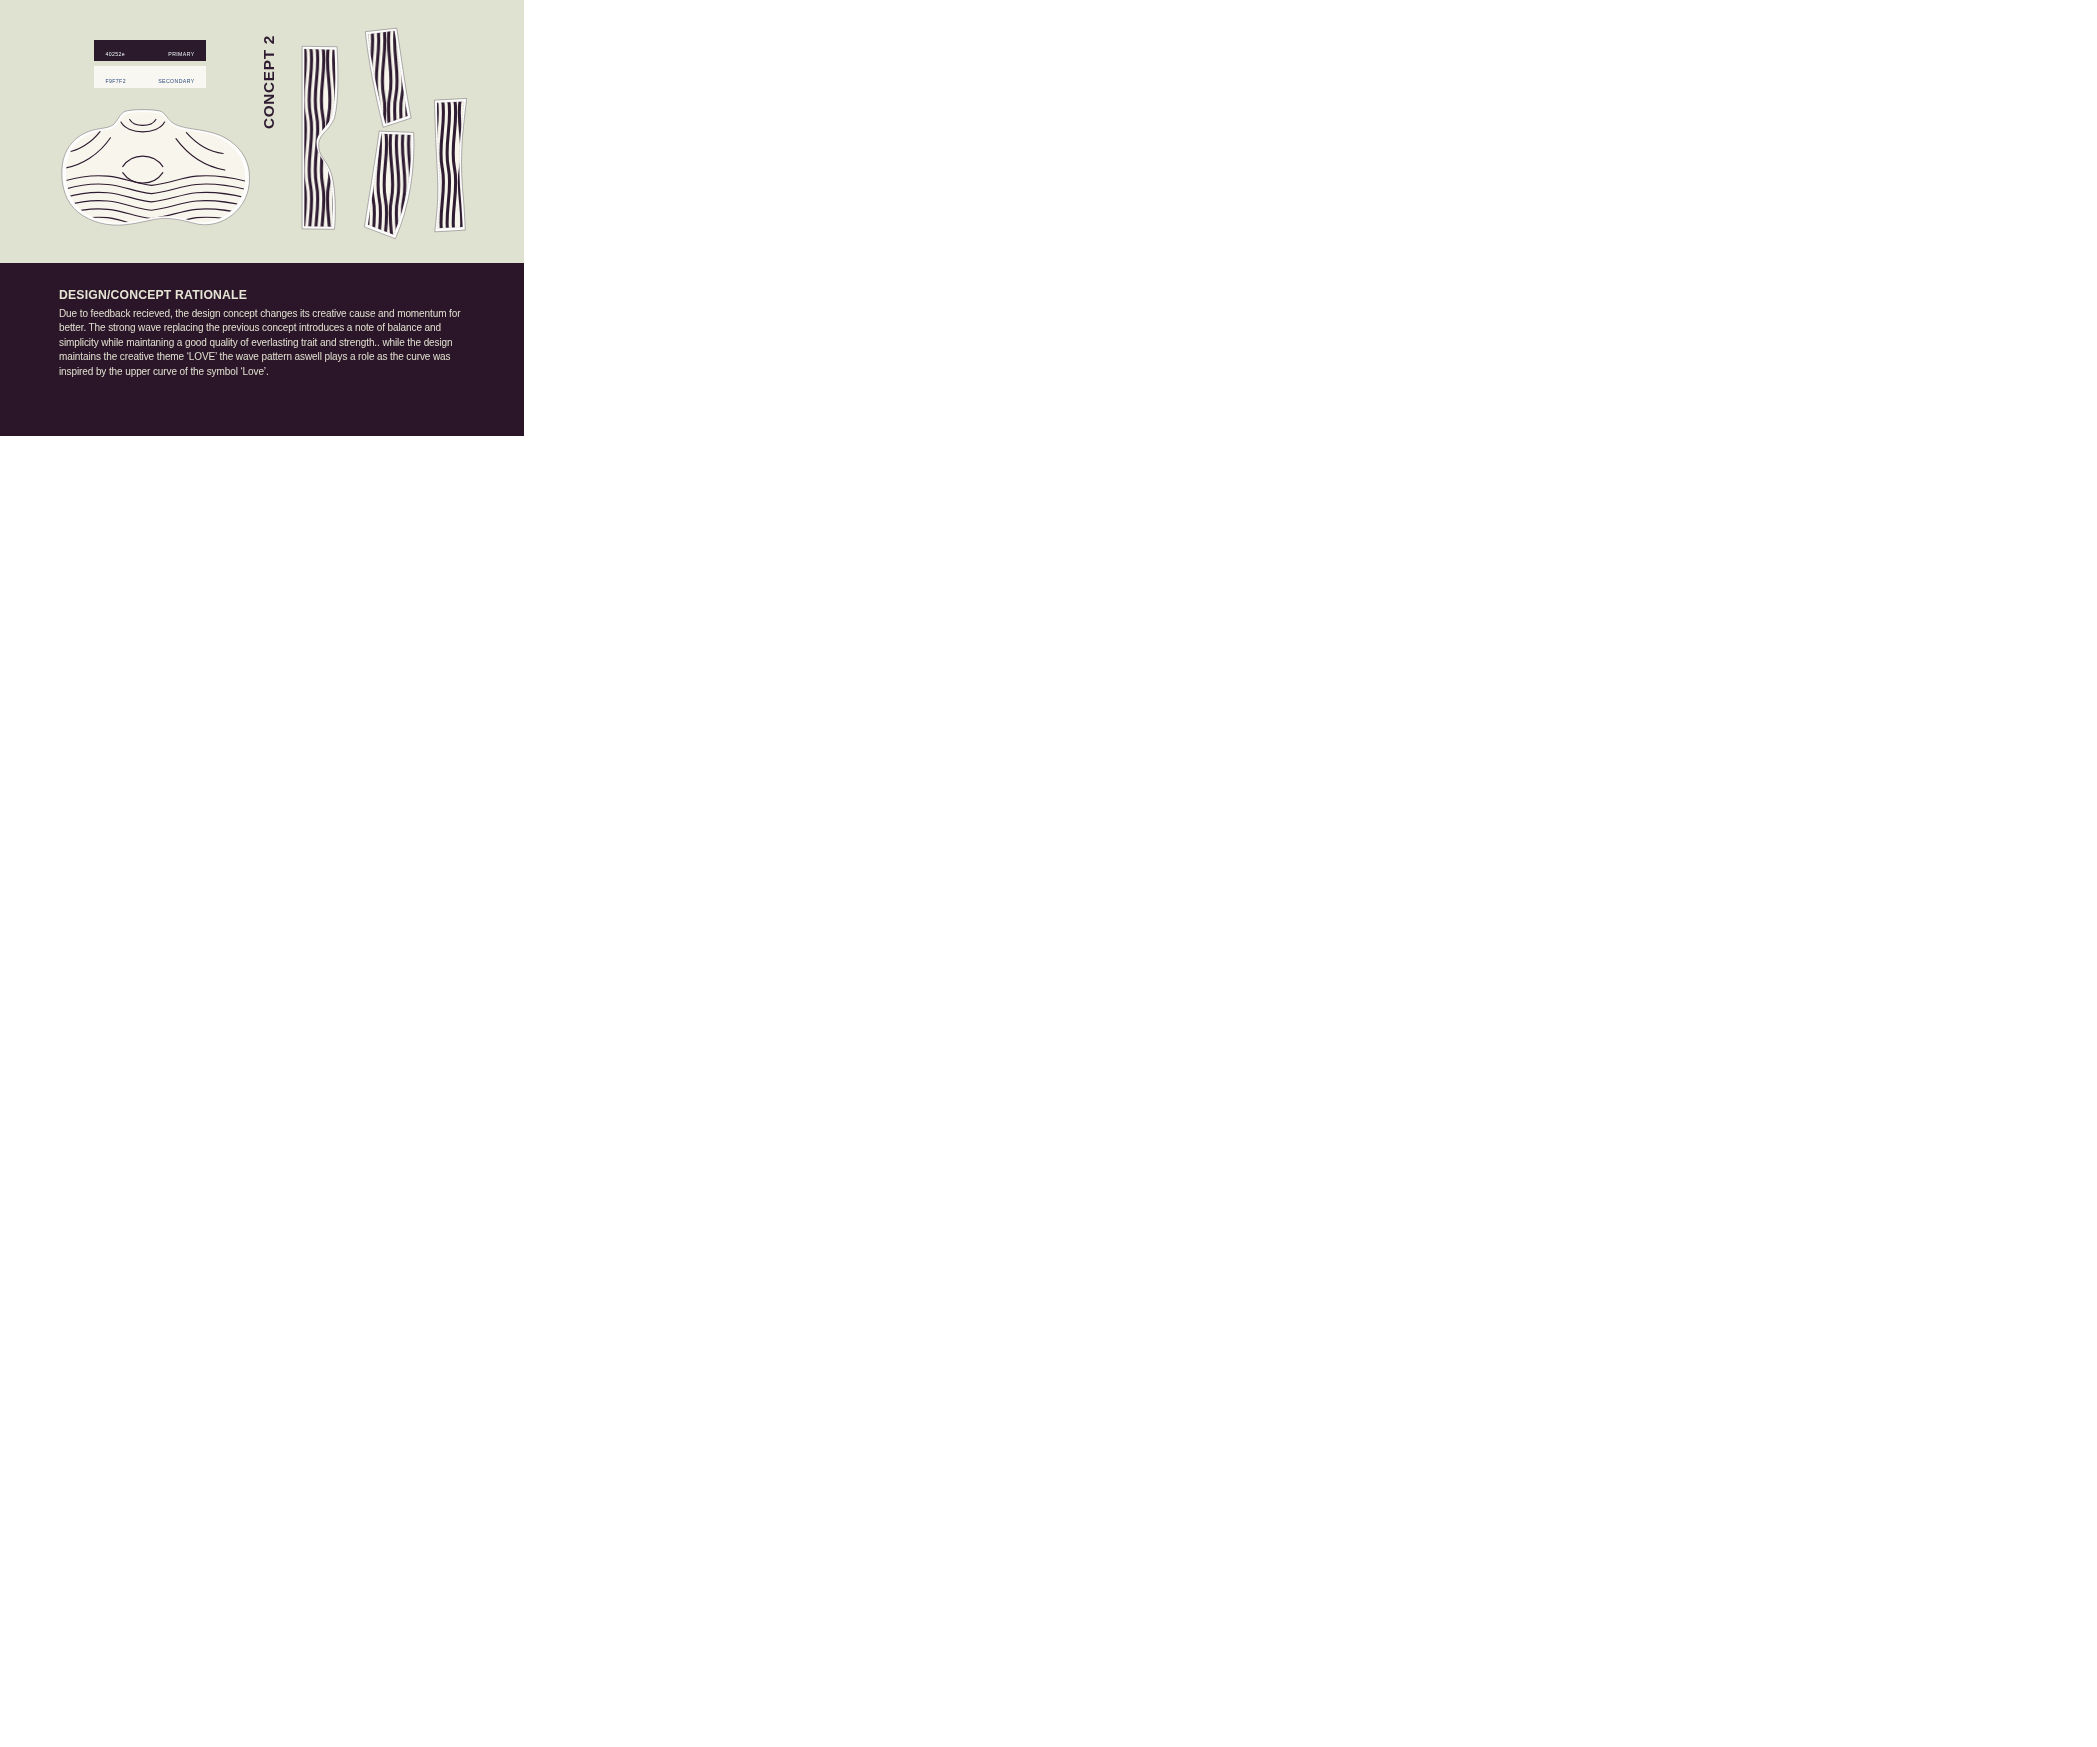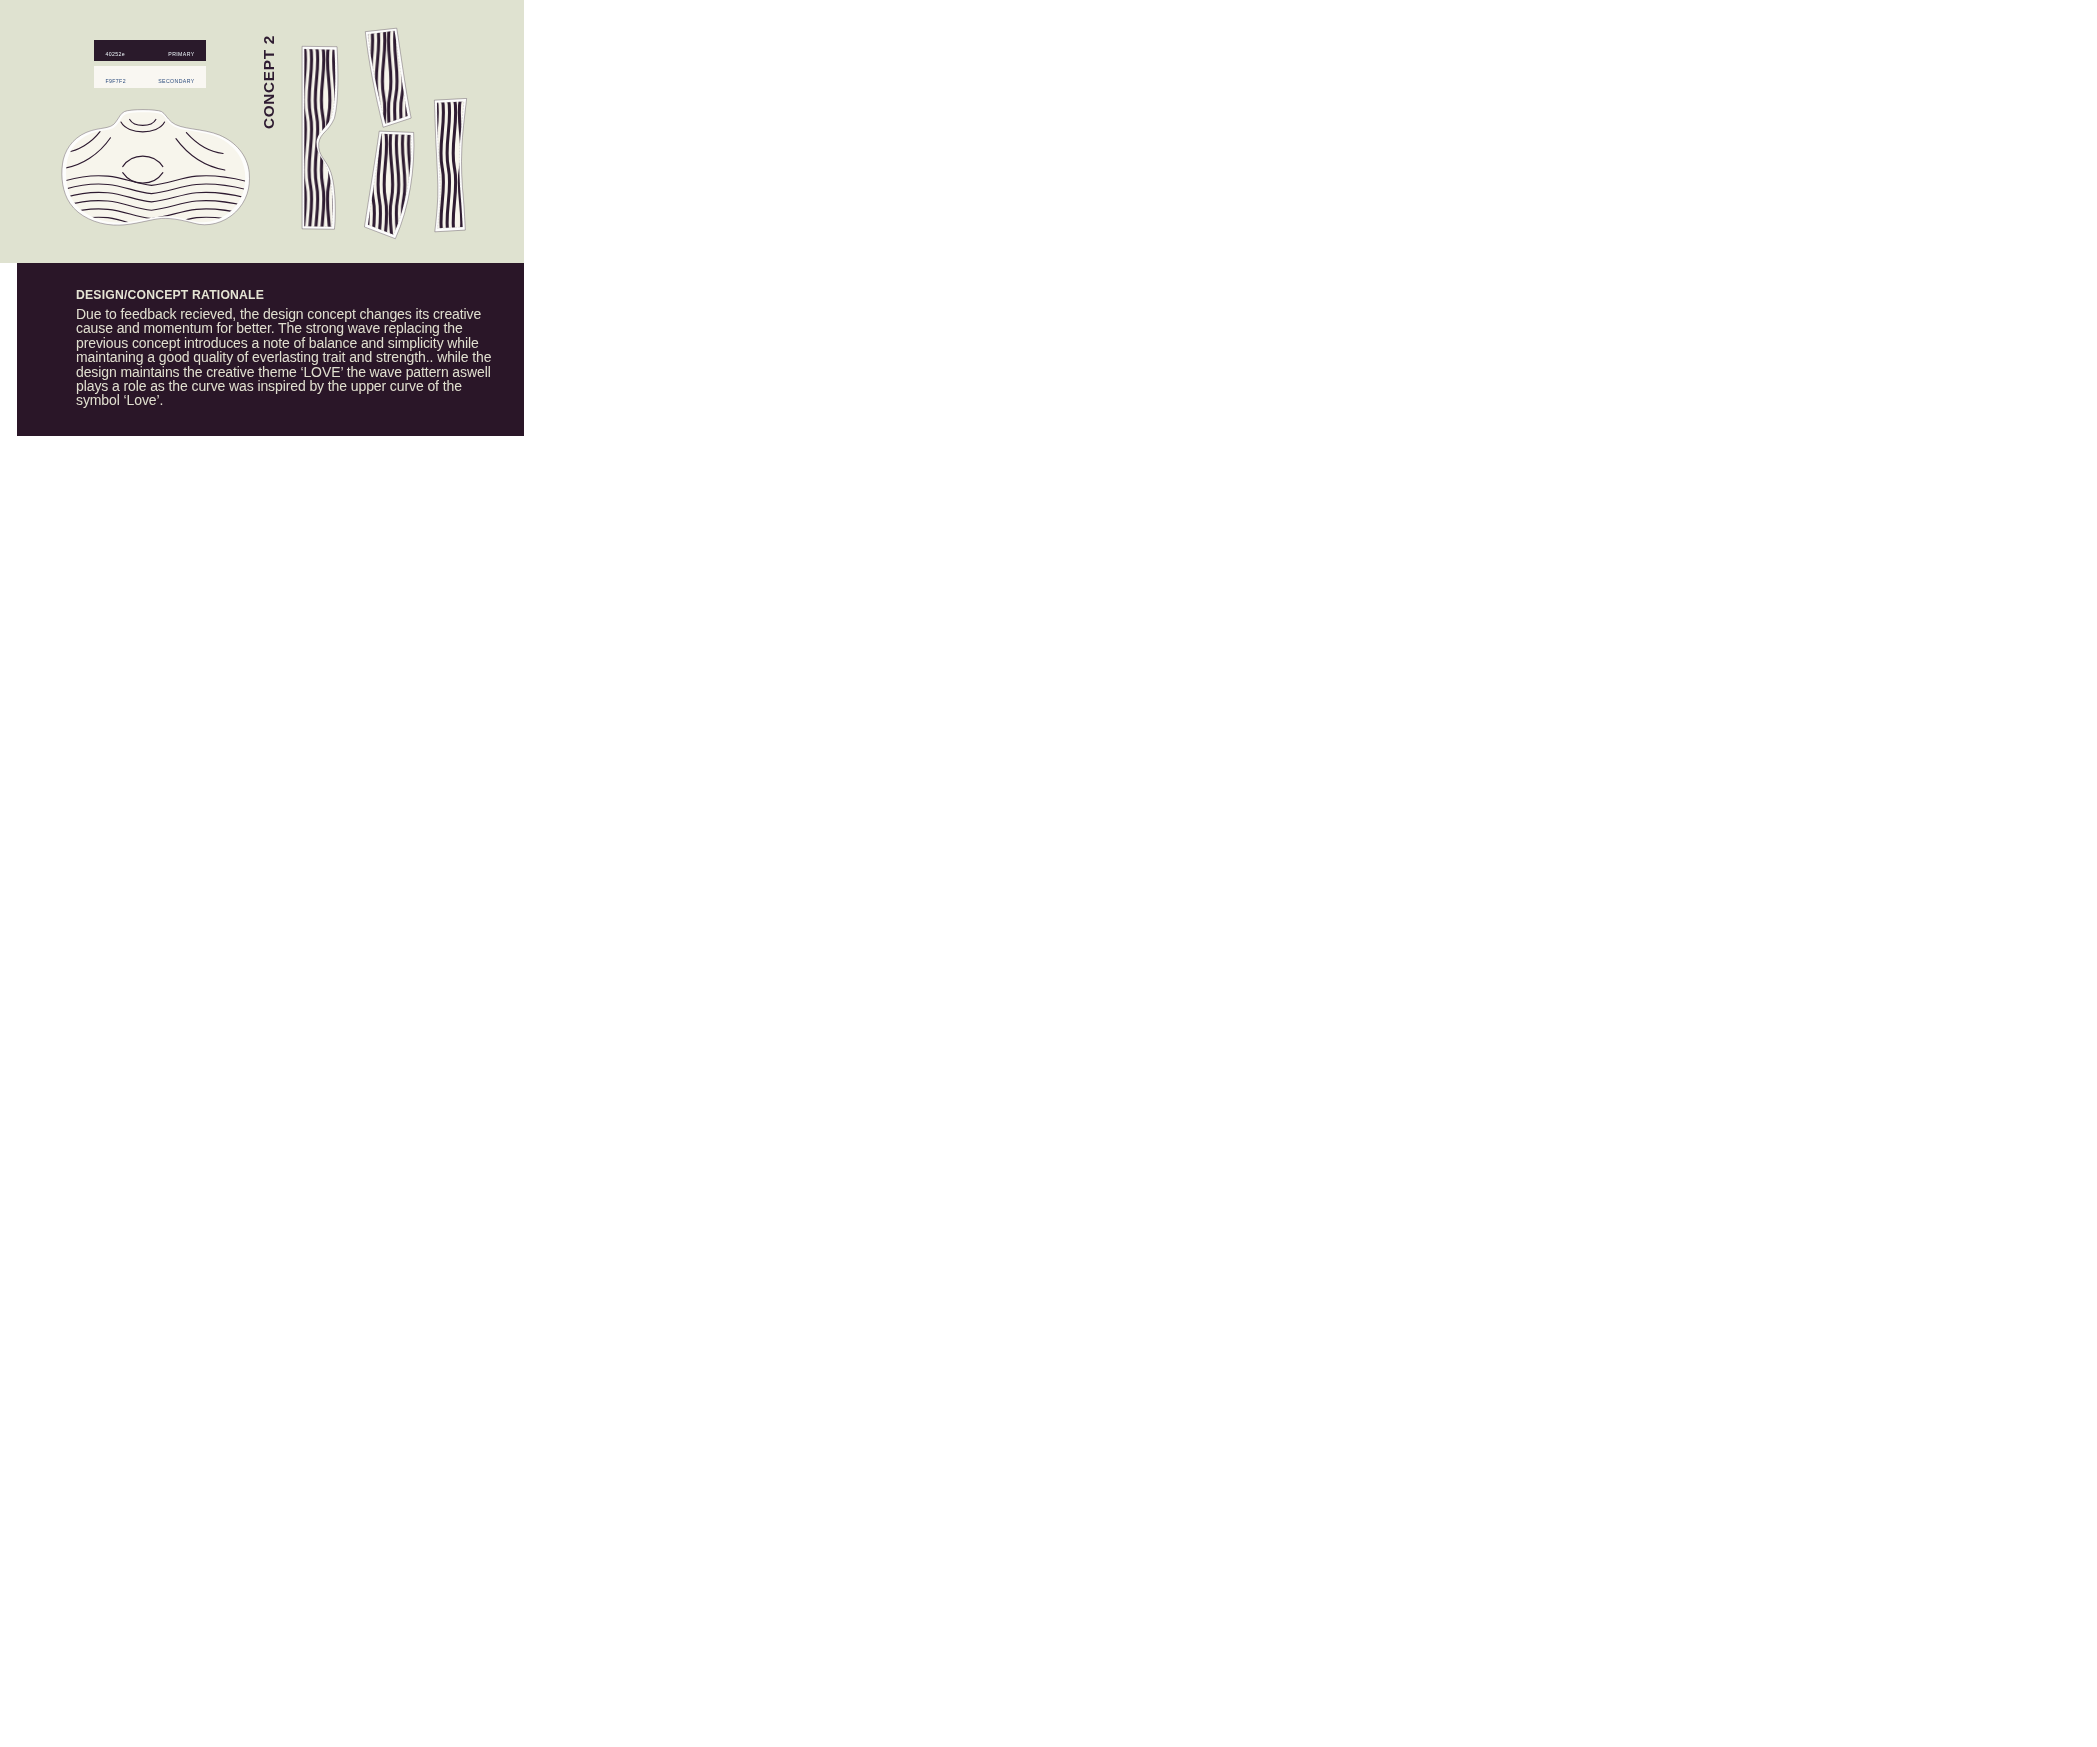--- a/index.html
+++ b/index.html
@@ -1,21 +1,21 @@
 <!DOCTYPE html>
 <html style="--top-background: #dfe2d0; --bottom-background: #2a1628; --primary-swatch: #2a1a2b; --primary-swatch-text: #ecf4f9; --secondary-swatch: #f9f7f2; --secondary-swatch-text: #2b4b7c; --pattern-ink: #2e1b31; --panel-cream: #f7f5ec; --frame-white: #fdfdfc; --outline: #4a3b4d; --heading-text: #e5e4d4; --body-text: #e0dfcf;font-size:7px"><head>
 <meta charset="utf-8">
 <style>
   html,body{margin:0;padding:0;background:#ffffff;}
   .page{
     position:relative;width:524px;height:437px;overflow:hidden;
     font-family:"Liberation Sans",sans-serif;
   }
   .top-section{position:absolute;left:0;top:0;width:524px;height:263px;background:var(--top-background);}
-  .bottom-section{position:absolute;left:17px;top:263px;width:524px;height:173px;background:var(--bottom-background);}
+  .bottom-section{position:absolute;left:0;top:263px;width:524px;height:173px;background:var(--bottom-background);}
 
   
   .swatch{position:absolute;left:94px;width:112px;display:flex;justify-content:space-between;align-items:flex-end;box-sizing:border-box;padding:0 11.4px 3.9px 11.4px;font-size:5.2px;letter-spacing:0.4px;font-weight:500;}
   .swatch-primary{top:40px;height:20.5px;background:var(--primary-swatch);color:var(--primary-swatch-text);}
   .swatch-secondary{top:66px;height:22px;background:var(--secondary-swatch);color:var(--secondary-swatch-text);}
 
   
   .concept-wrap{position:absolute;left:261px;top:36px;width:15.7px;height:93px;}
   .concept-wrap .rot{
     position:absolute;left:0;top:0;width:93px;height:15.7px;
@@ -31,21 +31,21 @@
   .ink-line{fill:none;stroke:var(--pattern-ink);stroke-width:2.6;stroke-linecap:round;}
   .pat-stroke{fill:none;stroke:var(--pattern-ink);stroke-width:7;stroke-linecap:round;}
 
   
   .rationale-heading{
     position:absolute;left:59px;top:24.5px;
     font-size:12.2px;font-weight:800;letter-spacing:0.2px;color:var(--heading-text);
   }
   .rationale-body{
     position:absolute;left:59px;top:44px;width:416px;
-    font-size:14px;line-height:14.4px;letter-spacing:-0.1px;color:var(--body-text);
+    font-size:10px;line-height:14.4px;letter-spacing:-0.1px;color:var(--body-text);
   }
 </style>
 </head>
 <body>
 
 <div class="page">
 
   <svg width="0" height="0" style="position:absolute" aria-hidden="true">
     <defs>
       <pattern id="wavepat" width="112" height="160" patternUnits="userSpaceOnUse">

